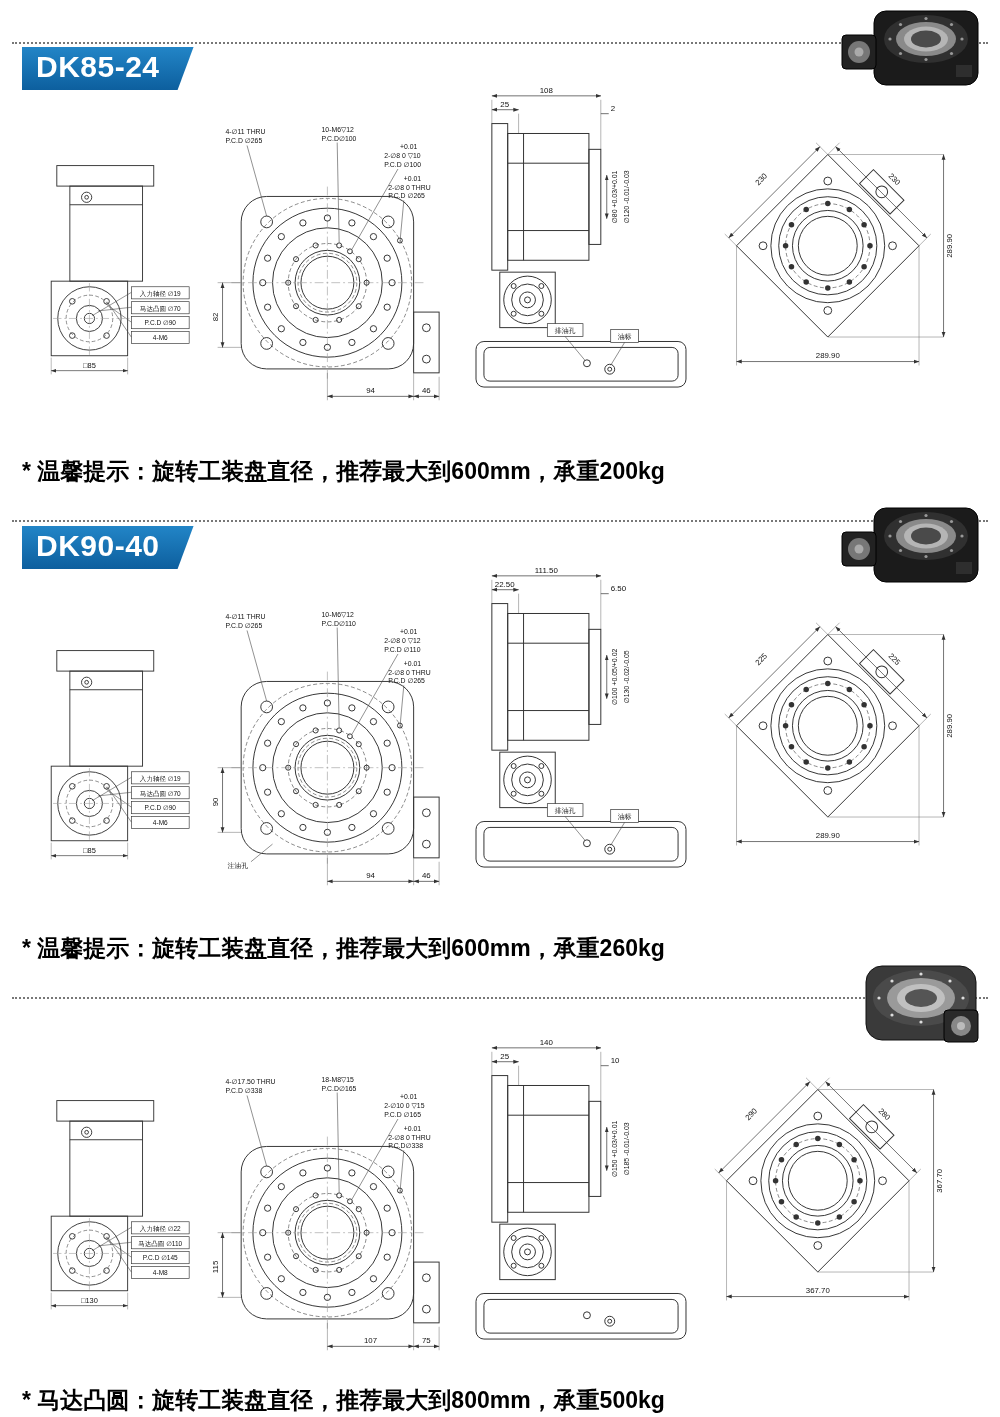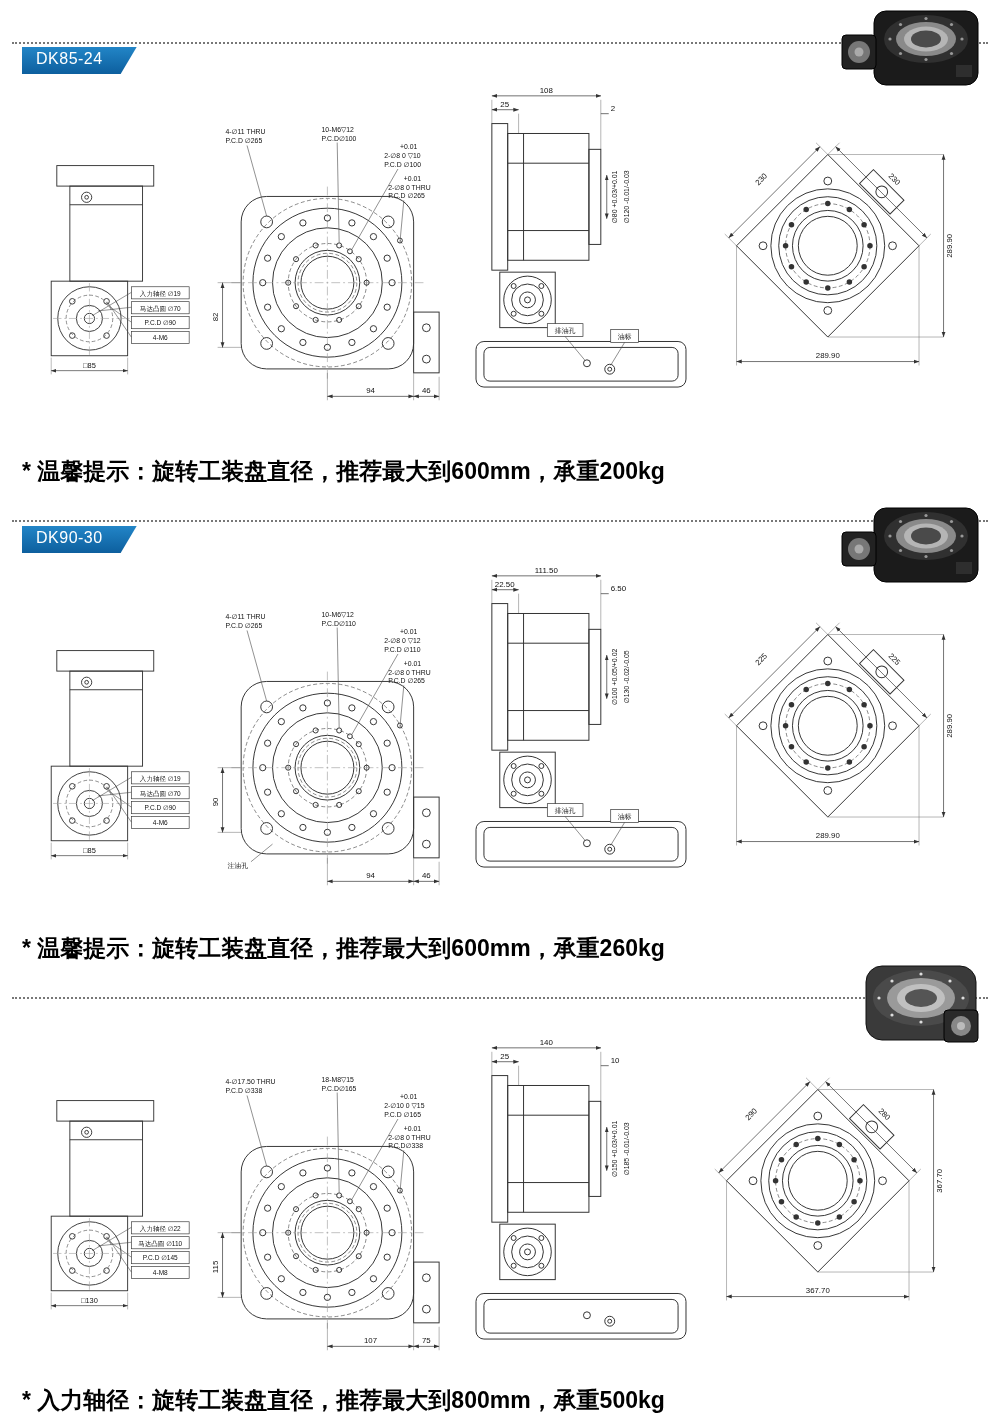--- a/index.html
+++ b/index.html
@@ -1,21 +1,21 @@
 <!DOCTYPE html>
 <html><head>
 <meta charset="utf-8">
 <style>
   *{box-sizing:border-box}
   html,body{margin:0;padding:0}
   body{width:1000px;height:1417px;background:#fff;font-family:"Liberation Sans",sans-serif;position:relative;overflow:hidden}
   .section{position:relative;width:1000px}
   .s1{height:490px}.s2{height:470px}.s3{height:457px}
   .dotline{position:absolute;left:12px;right:12px;height:0;border-top:2px dotted #777}
-  .banner{position:absolute;left:22px;color:#fff;font-size:16px;font-weight:normal;letter-spacing:.5px;
+  .banner{position:absolute;left:22px;color:#fff;font-size:30px;font-weight:bold;letter-spacing:.5px;
           padding:3px 34px 6px 14px;background:linear-gradient(180deg,#2285c7,#0d5f9e);
           clip-path:polygon(0 0,100% 0,calc(100% - 16px) 100%,0 100%)}
   .photo{position:absolute;right:14px}
   .note{position:absolute;left:22px;font-size:23px;font-weight:bold;color:#000;white-space:nowrap}
   .dw{position:absolute}
   svg .ln{fill:none;stroke:#333;stroke-width:1}
   svg .lnd{fill:none;stroke:#555;stroke-width:.7;stroke-dasharray:4 2.5}
   svg .cl{stroke:#999;stroke-width:.6;stroke-dasharray:9 3 2 3;fill:none}
   svg .dl{stroke:#444;stroke-width:.6;fill:none}
   svg .ext line{stroke:#777;stroke-width:.55}
@@ -330,21 +330,21 @@
         <circle cx="90" cy="13.5" r="1.6"></circle>
         <circle cx="115.5" cy="19.5" r="1.6"></circle>
     </g>
     <rect x="6" y="30" width="34" height="34" rx="4" fill="#222" stroke="#000"></rect>
     <circle cx="23" cy="47" r="11" fill="#777"></circle>
       <circle cx="23" cy="47" r="4.5" fill="#aaa"></circle>
     <rect x="120" y="60" width="16" height="12" fill="#2e2e2e"></rect>
   </svg>
 
   <div class="banner" style="top:36px">
-    <span>DK90-30</span>
+    <span>DK90-40</span>
   </div>
 
   <svg class="dw" style="left:25px;top:155px;width:168px;height:247px" viewBox="0 0 180 265">
     <g class="ln">
       <rect x="34" y="6" width="104" height="22"></rect>
       <rect x="48" y="28" width="78" height="102"></rect>
       <line x1="48" y1="48" x2="126" y2="48"></line>
       <circle cx="66" cy="40" r="5.5"></circle>
         <circle cx="66" cy="40" r="2"></circle>
       <rect x="28" y="130" width="82" height="80"></rect>
@@ -838,15 +838,15 @@
         <circle cx="152" cy="81" r="2.8"></circle>
         <circle cx="167" cy="96.5" r="2.8"></circle>
     </g>
     <text class="t" transform="rotate(-45 64 52)" x="64" y="52" text-anchor="middle">290</text>
     <text class="t" transform="rotate(45 196 52)" x="196" y="52" text-anchor="middle">280</text>
     <text class="t" transform="rotate(-90 257 118)" x="257" y="118" text-anchor="middle">367.70</text>
     <text class="t" x="130" y="232" text-anchor="middle">367.70</text>
   </svg>
 
   <div class="note" style="top:425px">
-    <span>* 入力轴径：旋转工装盘直径，推荐最大到800mm，承重500kg</span>
+    <span>* 马达凸圆：旋转工装盘直径，推荐最大到800mm，承重500kg</span>
   </div>
 </div>
 
 </body></html>

